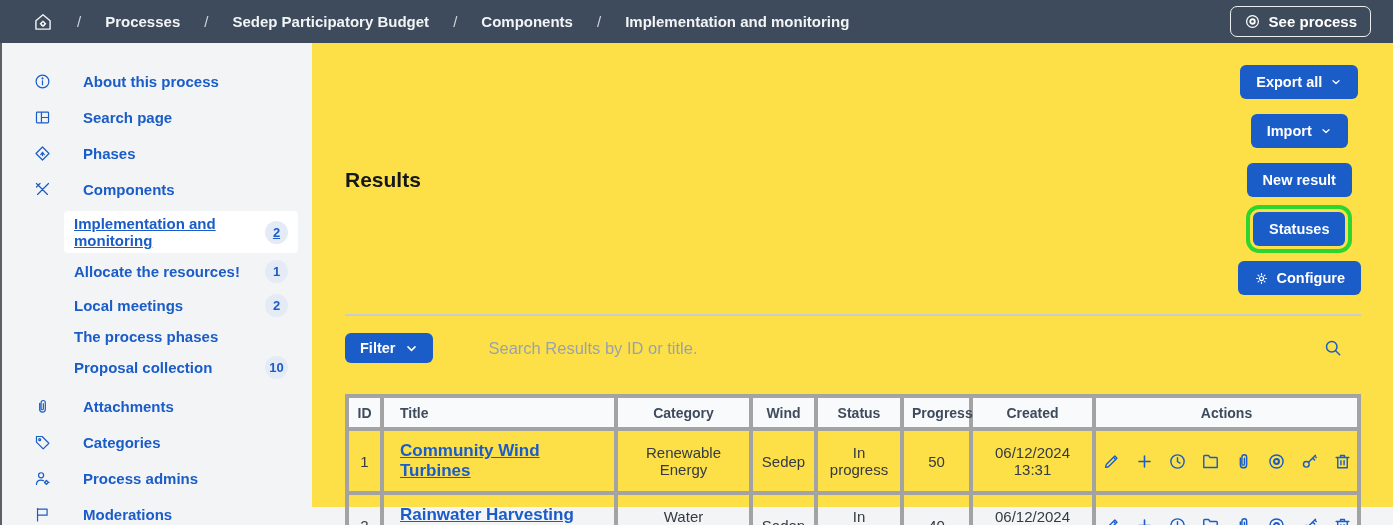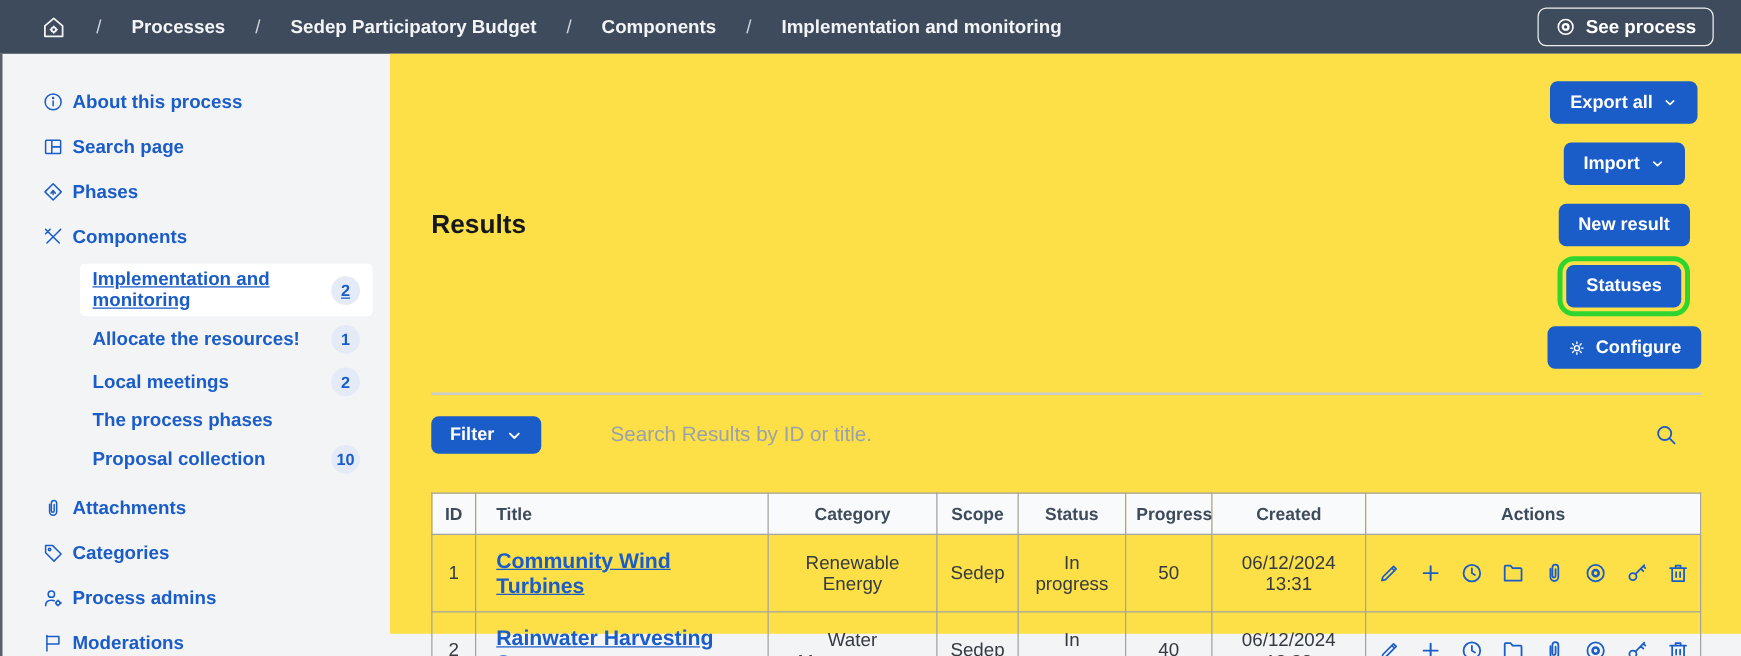--- a/index.html
+++ b/index.html
@@ -15,21 +15,21 @@
   .home-ic { display:flex; align-items:center; color:#f2f4f6; }
   .topbar-spacer { flex:1; }
   .see-process { display:flex; align-items:center; gap:8px; border:1px solid rgba(255,255,255,.9); border-radius:7px; padding:6px 13px; font-size:15px; font-weight:700; color:#fff; background:transparent; cursor:pointer; }
 
   
   .content { display:flex; height:464px; }
   .left-edge { position:absolute; left:0; top:43px; width:2px; height:482px; background:#5c6066; z-index:5; }
 
   
   .sidebar { width:312px; padding:22px 14px 0 34px; flex:none; }
-  .side-item { display:flex; align-items:center; gap:6px; color:#1a5cc8; font-size:15px; font-weight:600; padding:8px 0; margin-bottom:3px; cursor:pointer; }
+  .side-item { display:flex; align-items:center; gap:31px; color:#1a5cc8; font-size:15px; font-weight:600; padding:8px 0; margin-bottom:3px; cursor:pointer; }
   .side-item .ic { display:flex; width:18px; color:#1a5cc8; flex:none; }
   .subitems { padding:2px 0 4px 30px; }
   .subitem { display:flex; align-items:center; justify-content:space-between; color:#1a5cc8; font-size:15px; font-weight:600; padding:4px 10px; margin-bottom:3px; border-radius:4px; cursor:pointer; }
   .subitem.active { background:#ffffff; }
   .subitem.active .sub-label { font-weight:700; text-decoration:underline; }
   .badge { min-width:23px; height:23px; border-radius:50%; background:#e4ebf7; color:#1a5cc8; font-size:13px; font-weight:700; display:flex; align-items:center; justify-content:center; }
   .subitem.active .badge { text-decoration:underline; }
 
   
   .main { flex:1; background:#fde047; padding:22px 32px 0 33px; }
@@ -41,21 +41,21 @@
   .statuses-hl { outline:4px solid #2ed52e; outline-offset:3px; }
   .divider { border:none; border-top:2px solid #c9ccd0; margin-top:19px; }
 
   .filter-row { display:flex; align-items:center; margin-top:17px; }
   .filter-btn { display:flex; align-items:center; gap:10px; background:#1a5cc8; border:none; color:#fff; font-family:inherit; font-size:14.5px; font-weight:700; padding:7px 15px; border-radius:6px; cursor:pointer; }
   .search-input { flex:1; margin-left:55px; border:none; outline:none; background:transparent; font-family:inherit; font-size:16.5px; color:#4a5056; }
   .search-input::placeholder { color:#9aa2ab; }
   .search-ic { color:#1a5cc8; display:flex; margin-right:18px; cursor:pointer; }
 
   table { width:100%; margin-top:31px; border-collapse:collapse; table-layout:fixed; }
-  th, td { border:1px solid #a3a3a3; }
+  th, td { border:4px solid #a3a3a3; }
   th { background:#f9fafb; color:#3e4b5c; font-size:14px; font-weight:700; height:33px; padding:4px 8px; }
   th.col-title { text-align:left; padding-left:16px; }
   td { font-size:15px; color:#343a40; text-align:center; padding:10px 8px; height:62px; }
   td.cell-title { text-align:left; padding-left:16px; }
   .title-link { color:#1a5cc8; font-weight:700; font-size:17px; text-decoration:underline; cursor:pointer;text-align:right; }
   .actions { display:flex; align-items:center; justify-content:center; gap:14px; color:#1a5cc8; }
   .act { display:flex; cursor:pointer; color:#1a5cc8; }
 
   svg { display:block; }
 </style>
@@ -273,21 +273,21 @@
           <col style="width:86px">
             <col style="width:69px">
             <col style="width:123px">
             <col>
         </colgroup>
         <thead>
           <tr>
             <th>ID</th>
             <th class="col-title">Title</th>
             <th>Category</th>
-            <th>Scope</th>
+            <th>Wind</th>
             <th>Status</th>
             <th>Progress</th>
             <th>Created</th>
             <th>Actions</th>
           </tr>
         </thead>
         <tbody>
           <tr>
             <td>1</td>
             <td class="cell-title"><span class="title-link">Community Wind Turbines</span></td>

